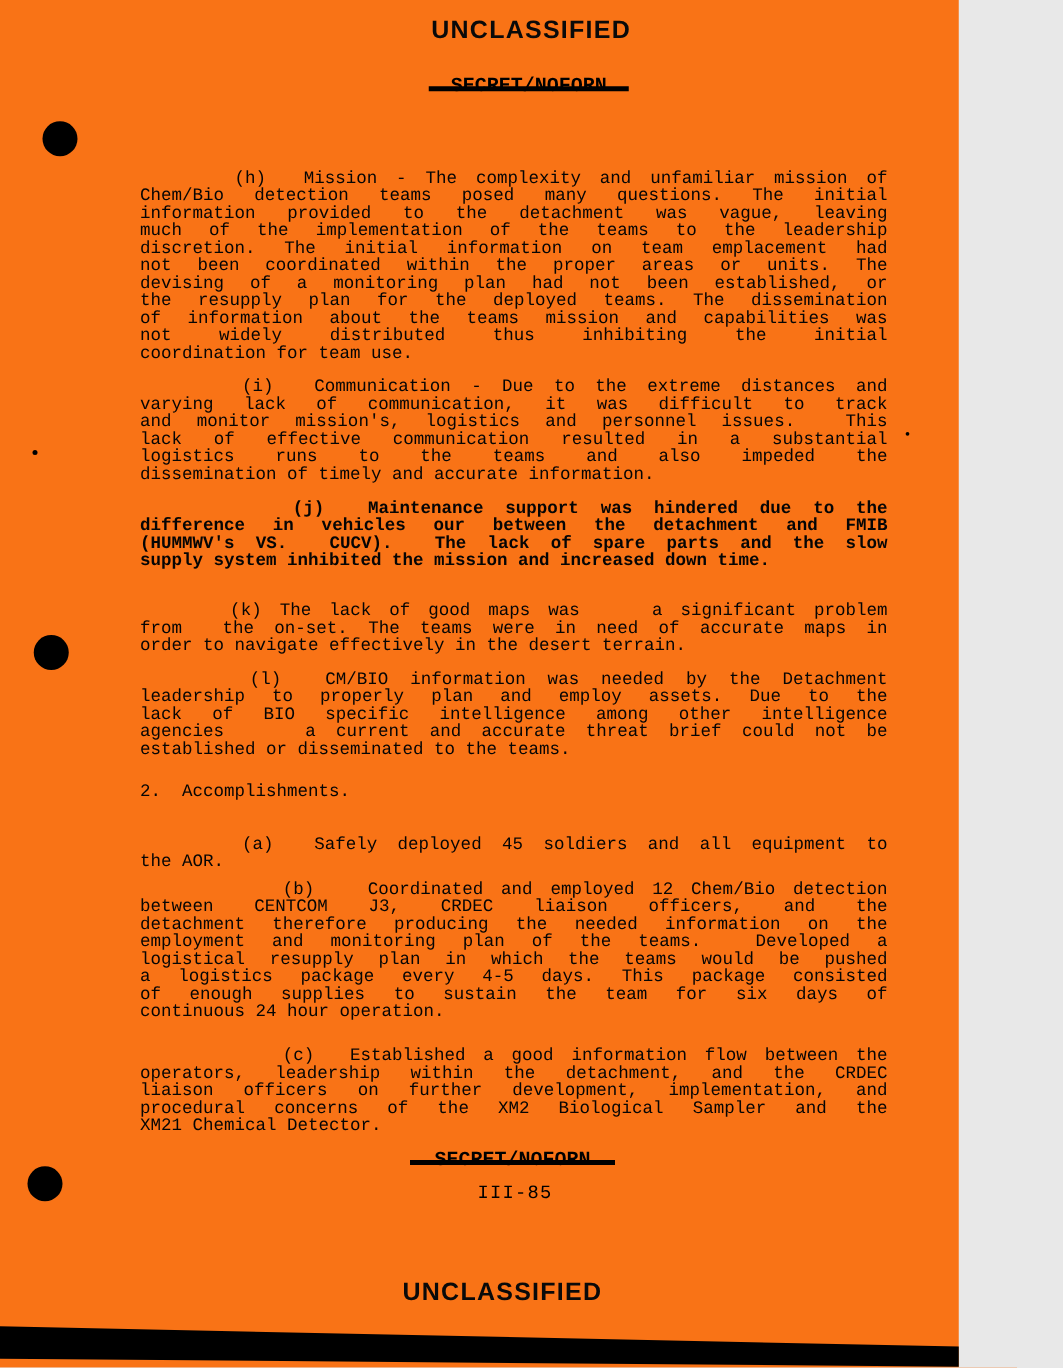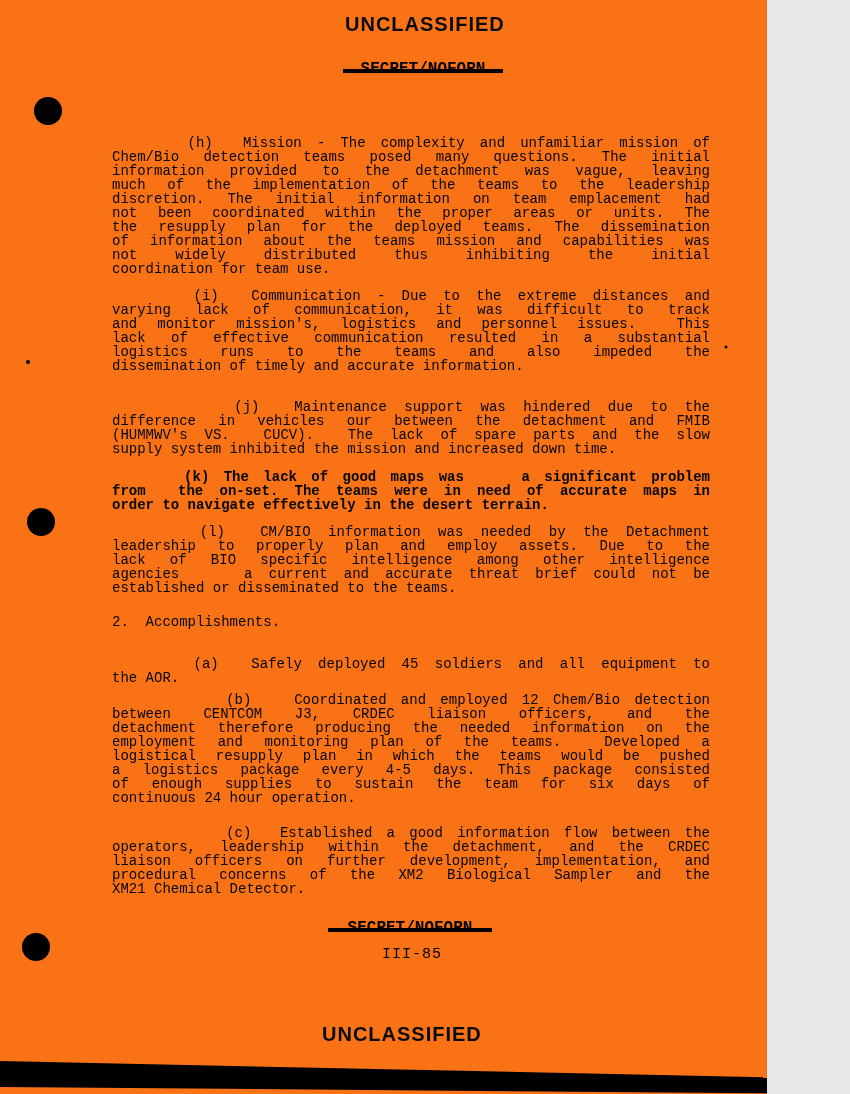--- a/index.html
+++ b/index.html
@@ -60,22 +60,22 @@
     font-family: "Liberation Mono", monospace;
     font-size: 14px;
     line-height: 14px;
     color: #050505;
   }
   .para { margin: 0; }
   .line { text-align: justify; text-align-last: justify; }
   .line.last { text-align-last: left; }
   
   .para:nth-child(2) { margin-top: 13px; }
-  .para:nth-child(3) { margin-top: 27px; }
-  .para:nth-child(4) { margin-top: 14px; font-weight: bold; }
+  .para:nth-child(3) { margin-top: 13px; font-weight: bold; }
+  .para:nth-child(4) { margin-top: 26px; }
   .para:nth-child(5) { margin-top: 13px; }
   .para:nth-child(6) { margin-top: 20px; }
   .para:nth-child(7) { margin-top: 28px; }
   .para:nth-child(8) { margin-top: 8px; }
   .para:nth-child(9) { margin-top: 21px; }
 
   .scan-overlay {
     position: absolute;
     left: 0; top: 0;
     width: 850px; height: 1094px;
@@ -95,20 +95,21 @@
   </div>
 
   <div class="doc-body">
       <div class="para">
         <div class="line">&nbsp;&nbsp;&nbsp;&nbsp;&nbsp;(h)&nbsp; Mission - The complexity and unfamiliar mission of</div>
         <div class="line">Chem/Bio detection teams posed many questions. The initial</div>
         <div class="line">information provided to the detachment was vague, leaving</div>
         <div class="line">much of the implementation of the teams to the leadership</div>
         <div class="line">discretion. The initial information on team emplacement had</div>
         <div class="line">not been coordinated within the proper areas or units. The</div>
+        <div class="line">devising of a monitoring plan had not been established, or</div>
         <div class="line">the resupply plan for the deployed teams. The dissemination</div>
         <div class="line">of information about the teams mission and capabilities was</div>
         <div class="line">not widely distributed thus inhibiting the initial</div>
         <div class="line last">coordination for team use.</div>
       </div>
       <div class="para">
         <div class="line">&nbsp;&nbsp;&nbsp;&nbsp;&nbsp;(i)&nbsp; Communication - Due to the extreme distances and</div>
         <div class="line">varying lack of communication, it was difficult to track</div>
         <div class="line">and monitor mission's, logistics and personnel issues.&nbsp; This</div>
         <div class="line">lack of effective communication resulted in a substantial</div>

